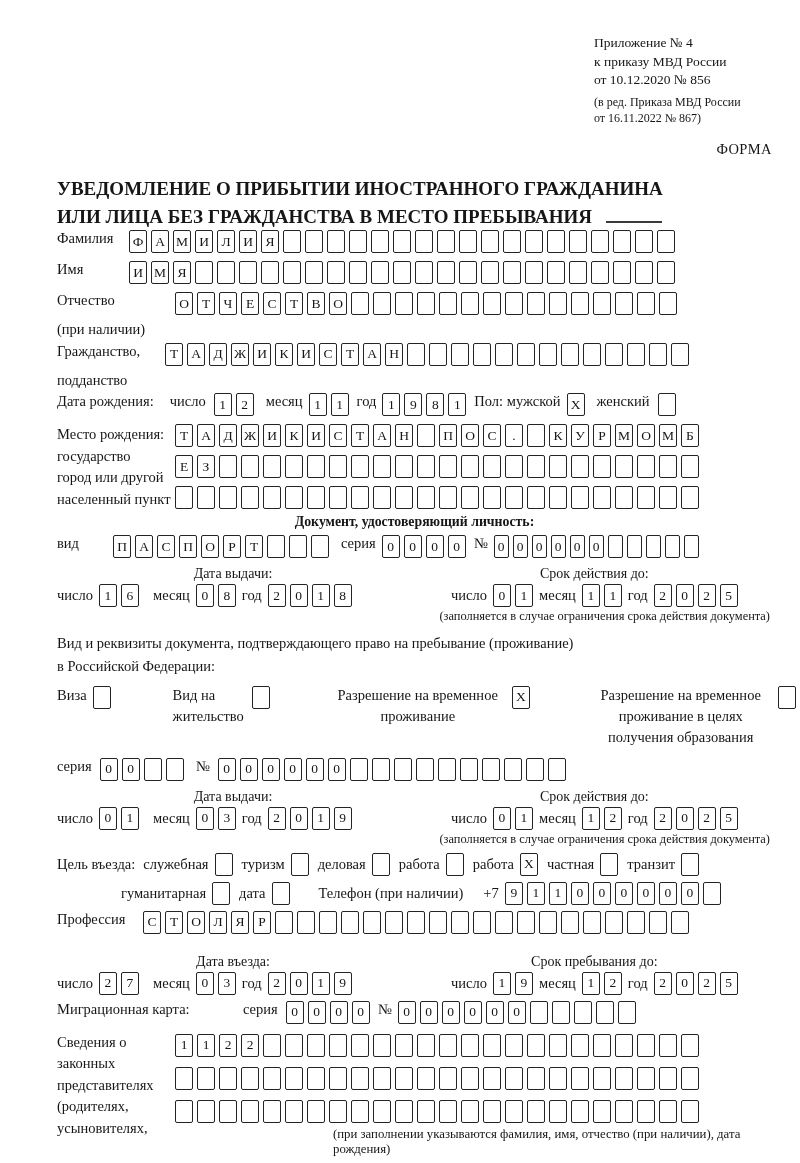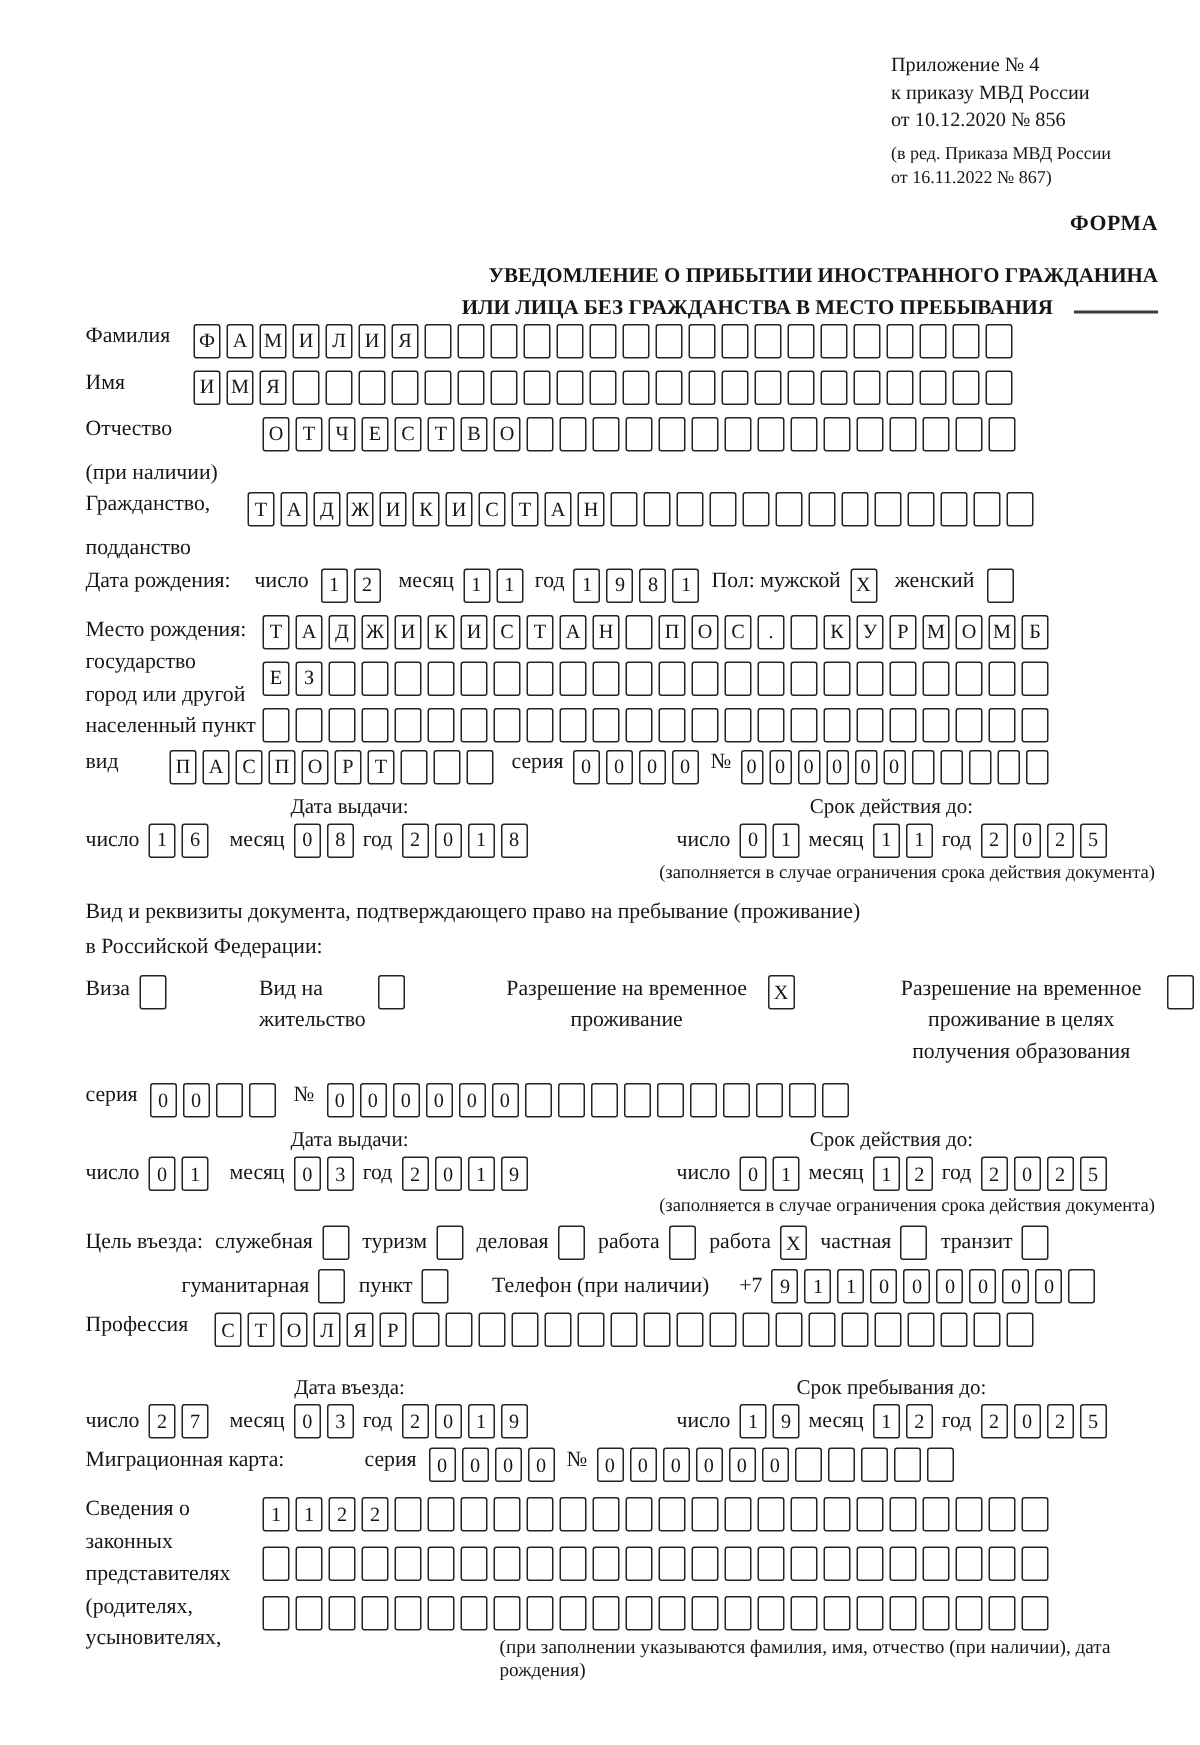--- a/index.html
+++ b/index.html
@@ -9,23 +9,23 @@
     color: #161616;
     font-family: "Liberation Serif", "DejaVu Serif", serif;
     font-size: 14.5px;
     overflow: hidden;
   }
   .page { padding: 34px 28px 10px 57px; }
 
   
   .hdr { margin-left: auto; width: 178px; line-height: 1.38; font-size: 13.5px; }
   .hdr .edition { font-size: 12px; margin-top: 4px; line-height: 1.35; }
-  .form-label { text-align: right; font-weight: bold; font-size: 14.5px; margin-top: 15px; letter-spacing: .4px; }
-
-  .title { text-align: right; font-weight: bold; font-size: 14px; line-height: 1.45; margin-top: 17px; }
+  .form-label { text-align: right; font-weight: normal; font-size: 14.5px; margin-top: 15px; letter-spacing: .4px; }
+
+  .title { text-align: left; font-weight: bold; font-size: 19px; line-height: 1.45; margin-top: 17px; }
   .uline { display:inline-block; width: 56px; border-bottom: 2px solid #3a3a3a; height: 12px; margin-left: 14px; }
 
   .sec-heading { font-weight: bold; font-size: 14.4px; margin-top: 24px; margin-bottom: 16px; letter-spacing: .15px; }
 
   .row { display: flex; align-items: flex-start; margin-bottom: 4px; min-height: 27px; }
   .cells { display: flex; gap: 4px; }
   .cell {
     width: 18px; height: 23px; flex: none;
     border: 1.5px solid #242424; border-radius: 2px;
     display: flex; align-items: center; justify-content: center;
@@ -333,20 +333,21 @@
           <span class="cell"></span>
           <span class="cell"></span>
           <span class="cell"></span>
           <span class="cell"></span>
           <span class="cell"></span>
           <span class="cell"></span>
         </span>
     </div>
   </div>
 
+  <div class="doc-heading">Документ, удостоверяющий личность:</div>
   <div class="row">
     <span class="lbl mr8" style="width:48px">вид</span>
     <span class="cells">
         <span class="cell">П</span>
         <span class="cell">А</span>
         <span class="cell">С</span>
         <span class="cell">П</span>
         <span class="cell">О</span>
         <span class="cell">Р</span>
         <span class="cell">Т</span>
@@ -576,21 +577,21 @@
       </span>
   </div>
   <div class="purpose indent">
     <span class="pair">
         <span>гуманитарная</span>
         <span class="cells">
           <span class="cell"></span>
         </span>
       </span>
     <span class="pair">
-        <span>пункт</span>
+        <span>дата</span>
         <span class="cells">
           <span class="cell"></span>
         </span>
       </span>
     <span class="ml20 mr8">Телефон (при наличии)</span>
     <span class="ml12 mr6">+7</span>
     <span class="cells">
         <span class="cell">9</span>
         <span class="cell">1</span>
         <span class="cell">1</span>

